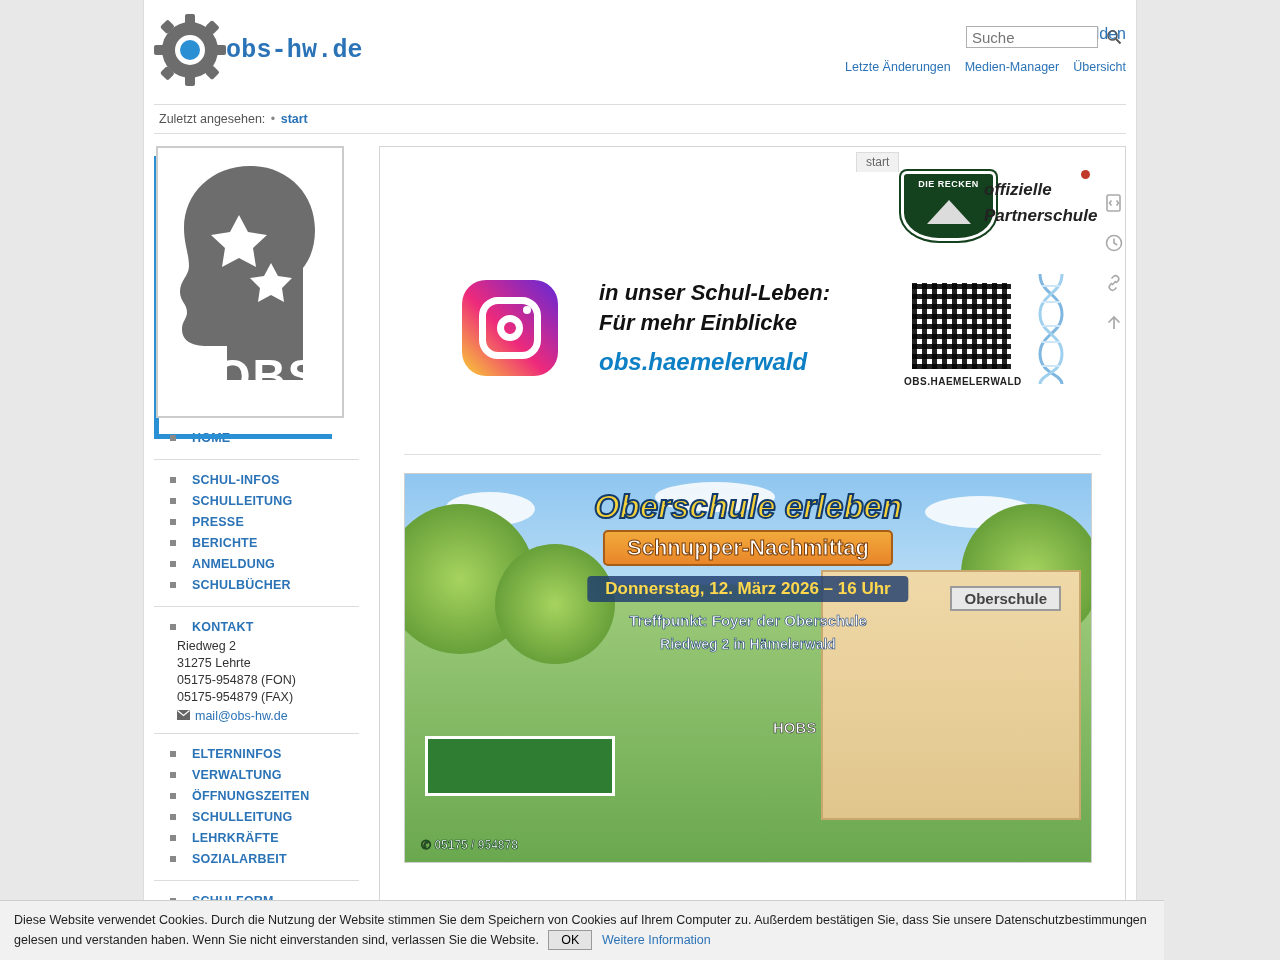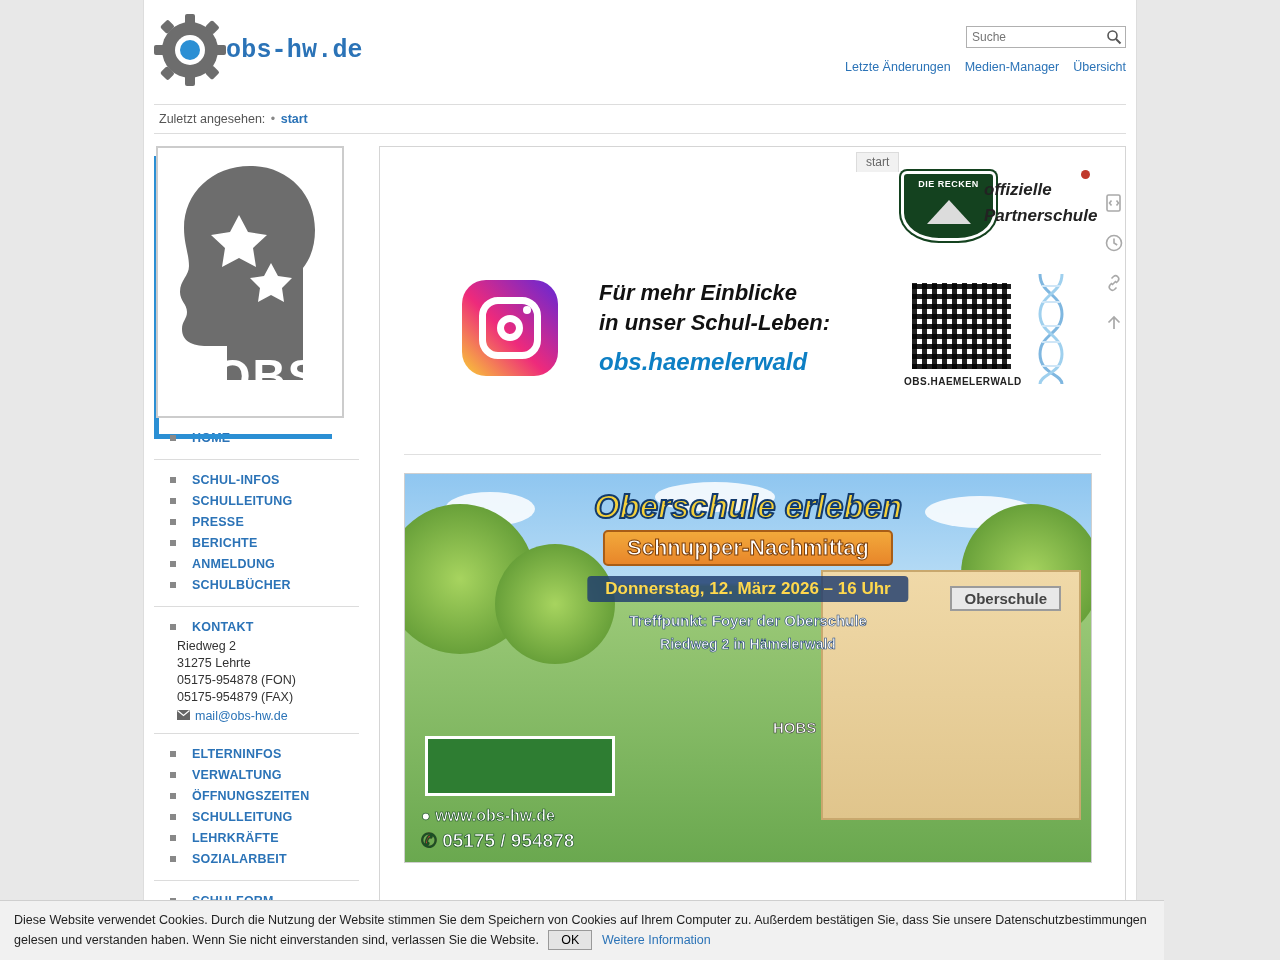--- a/index.html
+++ b/index.html
@@ -57,24 +57,24 @@
     color: #2b73b7;
     font-weight: bold;
     text-decoration: none;
     letter-spacing: .2px;
   }
   .searchbox {
     position: absolute; right: 10px; top: 26px;
     width: 160px; height: 22px;
   }
   .searchbox input {
-    width: 160px; height: 22px;
+    width: 132px; height: 22px;
     border: 1px solid #b0b0b0;
     padding: 2px 22px 2px 5px;
-    font-size: 12px;
+    font-size: 15px;
     font-family: "Liberation Sans", sans-serif;
     background: #fff;
     color: #333;
   }
   .search-btn {
     position: absolute; right: 4px; top: 3px;
     width: 16px; height: 16px;
     border: none; background: transparent; cursor: pointer; padding: 0;
   }
   .topnav {
@@ -328,21 +328,21 @@
   }
   .poster .footbar {
     position: absolute; left: 0; bottom: 0; width: 100%;
     padding: 6px 16px 10px 16px;
   }
   .poster .web {
     font-size: 16px; font-weight: bold; color: #fff;
     -webkit-text-stroke: .7px #1b4f24;
   }
   .poster .tel {
-    font-size: 19px; font-weight: bold; color: #fff;
+    font-size: 12px; font-weight: bold; color: #fff;
     -webkit-text-stroke: .7px #1b4f24; margin-top: 4px;
   }
   .poster .hobs-shirt {
     position: absolute; left: 368px; top: 245px;
     font-size: 15px; font-weight: bold; color: #fff;
     -webkit-text-stroke: .6px #333;
   }
   .poster .table {
     position: absolute; left: 20px; top: 262px; width: 190px; height: 60px;
     background: #2e7d32; border: 3px solid #fff;
@@ -574,22 +574,22 @@
           </div>
 
           <div class="insta-block">
             <div class="insta-icon">
               <span class="sq">
                 <span class="ci"></span>
                 <span class="dt"></span>
               </span>
             </div>
             <div class="insta-text">
+              <div>in unser Schul-Leben:</div>
               <div>Für mehr Einblicke</div>
-              <div>in unser Schul-Leben:</div>
             </div>
             <div class="insta-handle">obs.haemelerwald</div>
             <div class="qr"></div>
             <div class="qr-label">OBS.HAEMELERWALD</div>
             <svg class="dna" viewBox="0 0 34 110">
               <path d="M6 0C6 20 28 20 28 40S6 60 6 80s22 20 22 30" fill="none" stroke="#7fb7e0" stroke-width="3"></path>
               <path d="M28 0C28 20 6 20 6 40s22 20 22 40S6 100 6 110" fill="none" stroke="#9fd0ee" stroke-width="3"></path>
               <g stroke="#cfe6f7" stroke-width="2">
                 <path d="M8 12h18M8 28h18M8 52h18M8 68h18M8 92h18"></path>
               </g>
@@ -612,24 +612,20 @@
           <div class="title1">Oberschule erleben</div>
           <div class="title2">Schnupper-Nachmittag</div>
           <div class="title3">Donnerstag, 12. März 2026 – 16 Uhr</div>
           <div class="title4">Treffpunkt: Foyer der Oberschule</div>
           <div class="title5">Riedweg 2 in Hämelerwald</div>
 
           <div class="table"></div>
           <div class="hobs-shirt">HOBS</div>
 
           <div class="footbar">
-            <div class="web">
-              <span>●</span>
-              <span>www.obs-hw.de</span>
-            </div>
             <div class="tel">
               <span style="color:#e03b3b;">✆</span>
               <span>05175 / 954878</span>
             </div>
           </div>
         </div>
 
       </div>
     </div>
 

